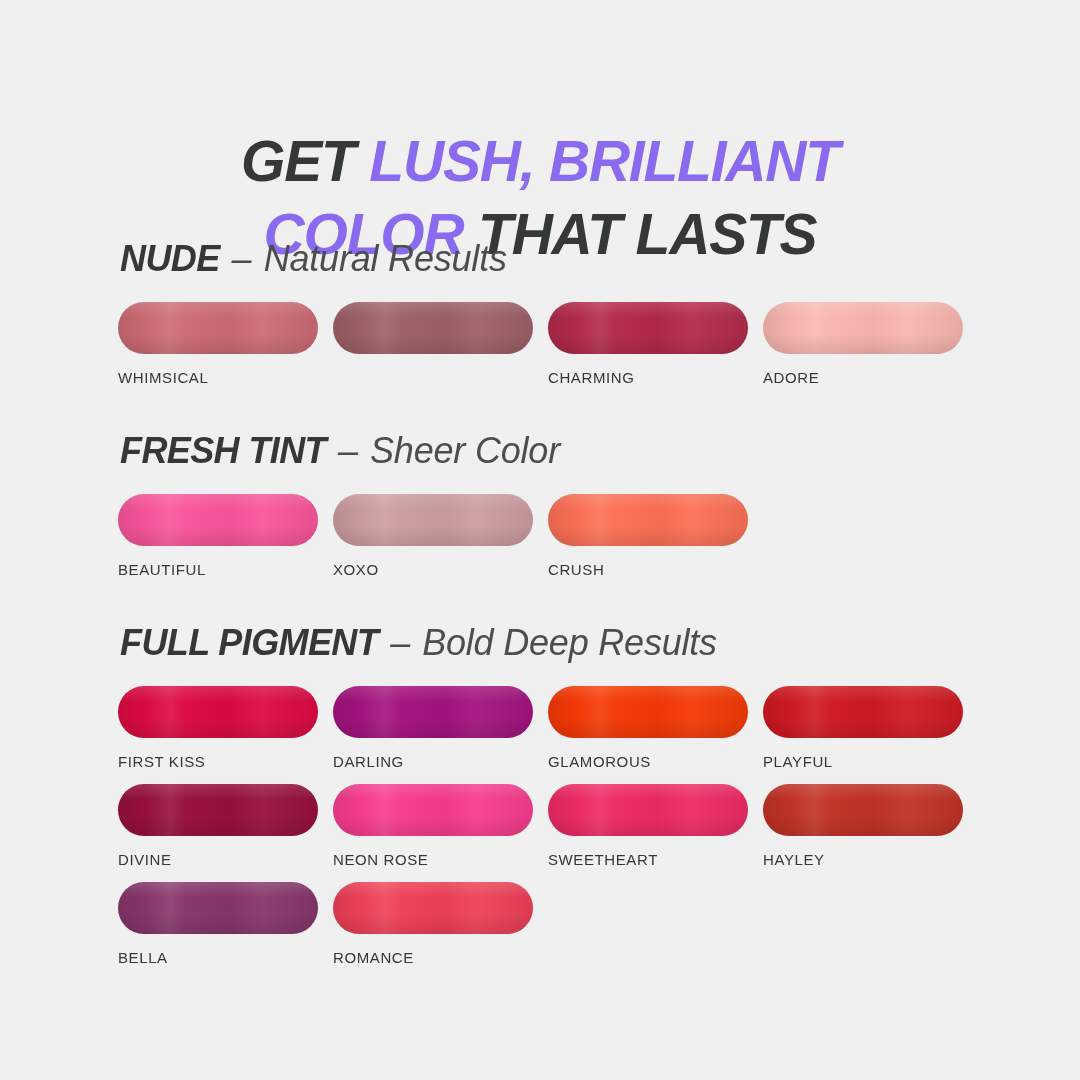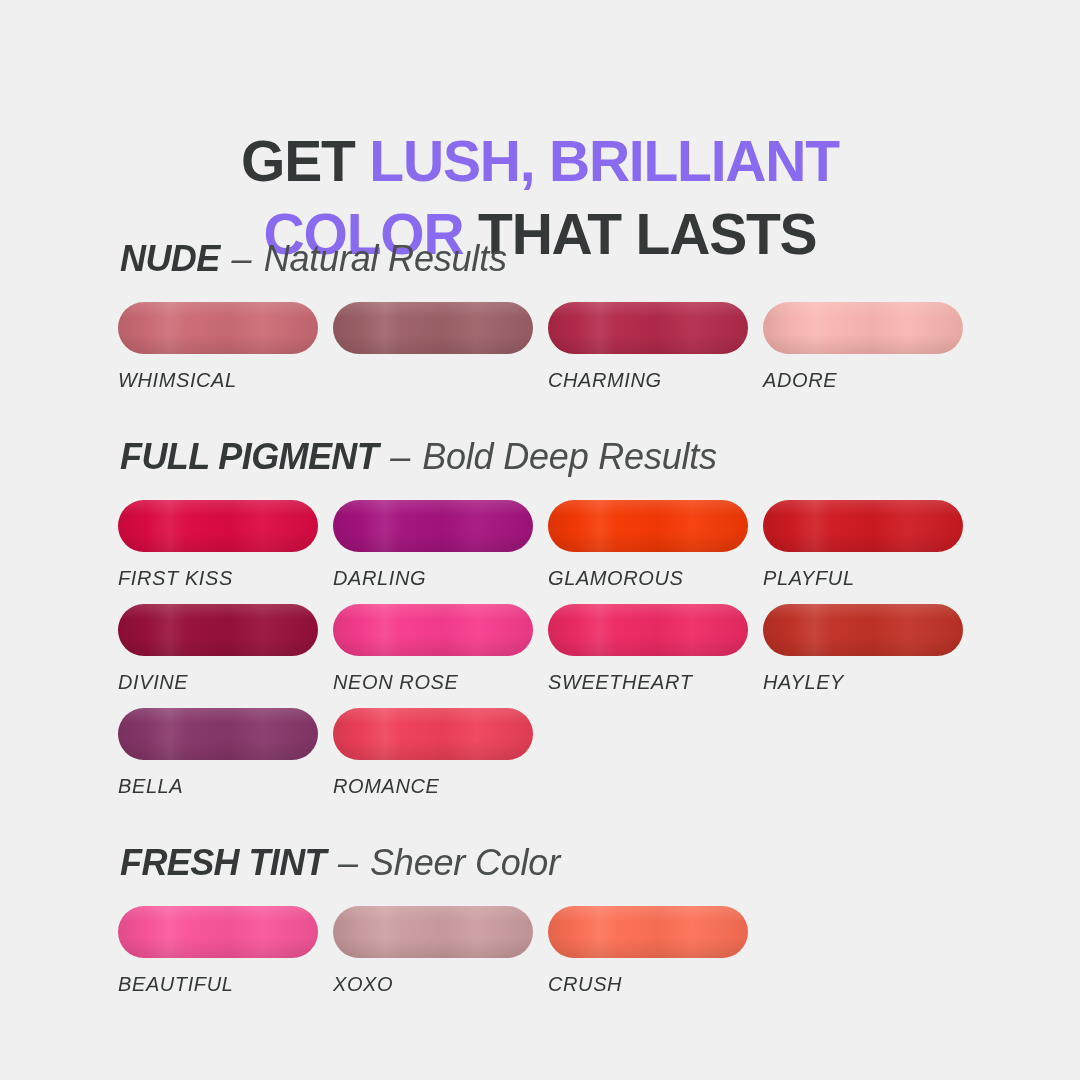--- a/index.html
+++ b/index.html
@@ -17,20 +17,21 @@
     width:1080px; height:1080px;
     background:#F0F0F0;
   }
 
   
   .headline {
     position:absolute;
     top:52px; left:0; right:0;
     text-align:center;
     font-weight:bold;
+    font-style:italic;
     font-size:57px;
     line-height:1.28;
     letter-spacing:-1.2px;
     color:#343838;
     text-transform:uppercase;
     white-space:pre-line;
   }
   .headline .accent { color:#8A6AEE; }
 
   
@@ -108,23 +109,22 @@
     background:
       linear-gradient(180deg,
         rgba(255,255,255,0.13) 0%,
         rgba(255,255,255,0.00) 30%,
         rgba(0,0,0,0.00) 62%,
         rgba(0,0,0,0.10) 100%);
   }
 
   .swatch-label {
     margin-top:15px;
-    font-style:italic;
     font-weight:300;
-    font-size:20px;
+    font-size:15px;
     letter-spacing:0.6px;
     color:#333737;
     text-transform:uppercase;
     white-space:nowrap;
   }
 </style>
 </head>
 <body>
 
 <div class="canvas">
@@ -148,20 +148,37 @@
             <div class="swatch" style="background: rgb(179, 42, 75);"></div>
             <div class="swatch-label">CHARMING</div>
           </div>
           <div class="swatch-cell">
             <div class="swatch" style="background: rgb(249, 182, 176);"></div>
             <div class="swatch-label">ADORE</div>
           </div>
         </div>
       </div>
       <div class="section">
+        <div class="section-head"><span class="cat">FRESH TINT</span><span class="dash"> – </span><span class="desc">Sheer Color</span></div>
+        <div class="swatch-row">
+          <div class="swatch-cell">
+            <div class="swatch" style="background: rgb(249, 85, 154);"></div>
+            <div class="swatch-label">BEAUTIFUL</div>
+          </div>
+          <div class="swatch-cell">
+            <div class="swatch" style="background: rgb(204, 157, 160);"></div>
+            <div class="swatch-label">XOXO</div>
+          </div>
+          <div class="swatch-cell">
+            <div class="swatch" style="background: rgb(252, 112, 85);"></div>
+            <div class="swatch-label">CRUSH</div>
+          </div>
+        </div>
+      </div>
+      <div class="section">
         <div class="section-head"><span class="cat">FULL PIGMENT</span><span class="dash"> – </span><span class="desc">Bold Deep Results</span></div>
         <div class="swatch-row">
           <div class="swatch-cell">
             <div class="swatch" style="background: rgb(220, 10, 66);"></div>
             <div class="swatch-label">FIRST KISS</div>
           </div>
           <div class="swatch-cell">
             <div class="swatch" style="background: rgb(164, 19, 126);"></div>
             <div class="swatch-label">DARLING</div>
           </div>
@@ -196,32 +213,15 @@
           <div class="swatch-cell">
             <div class="swatch" style="background: rgb(134, 54, 106);"></div>
             <div class="swatch-label">BELLA</div>
           </div>
           <div class="swatch-cell">
             <div class="swatch" style="background: rgb(238, 64, 88);"></div>
             <div class="swatch-label">ROMANCE</div>
           </div>
         </div>
       </div>
-      <div class="section">
-        <div class="section-head"><span class="cat">FRESH TINT</span><span class="dash"> – </span><span class="desc">Sheer Color</span></div>
-        <div class="swatch-row">
-          <div class="swatch-cell">
-            <div class="swatch" style="background: rgb(249, 85, 154);"></div>
-            <div class="swatch-label">BEAUTIFUL</div>
-          </div>
-          <div class="swatch-cell">
-            <div class="swatch" style="background: rgb(204, 157, 160);"></div>
-            <div class="swatch-label">XOXO</div>
-          </div>
-          <div class="swatch-cell">
-            <div class="swatch" style="background: rgb(252, 112, 85);"></div>
-            <div class="swatch-label">CRUSH</div>
-          </div>
-        </div>
-      </div>
     </div>
 
 </div>
 
 </body></html>

